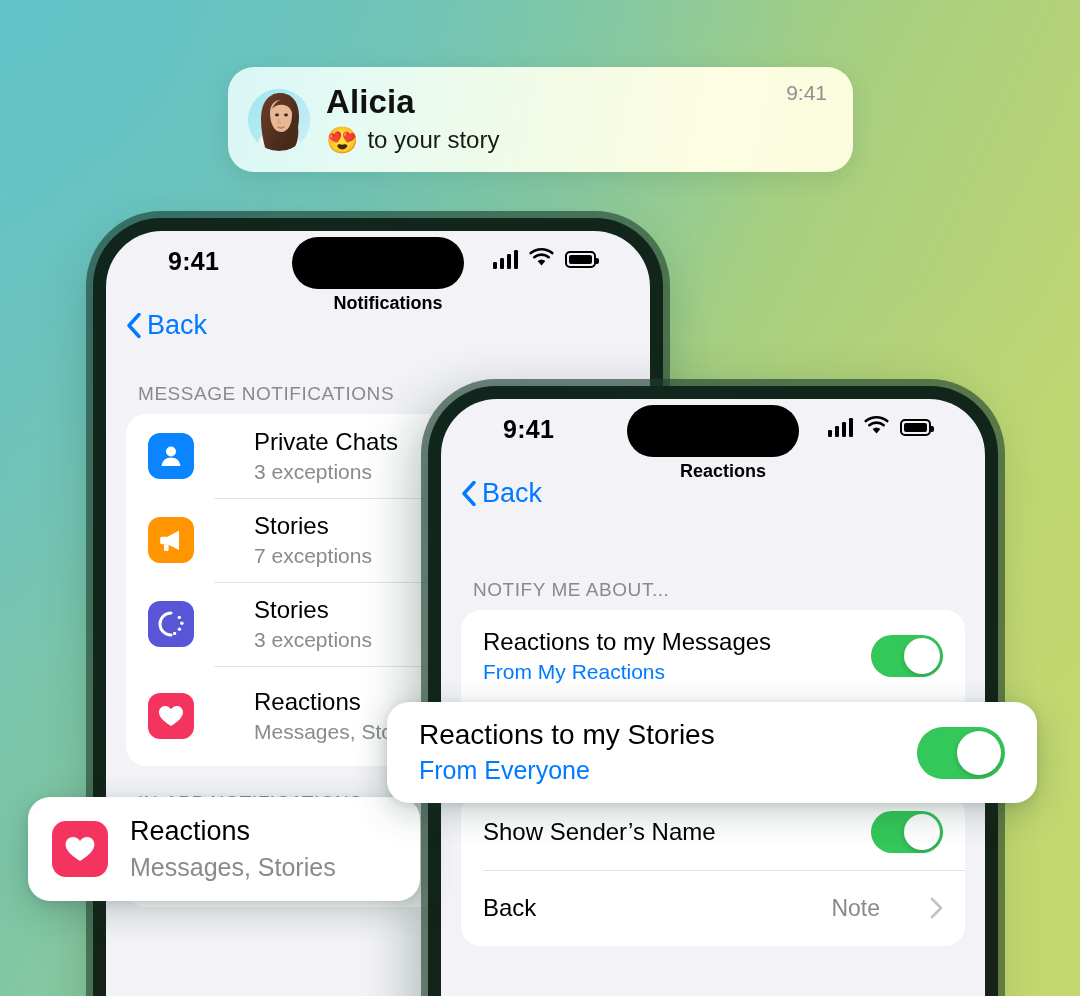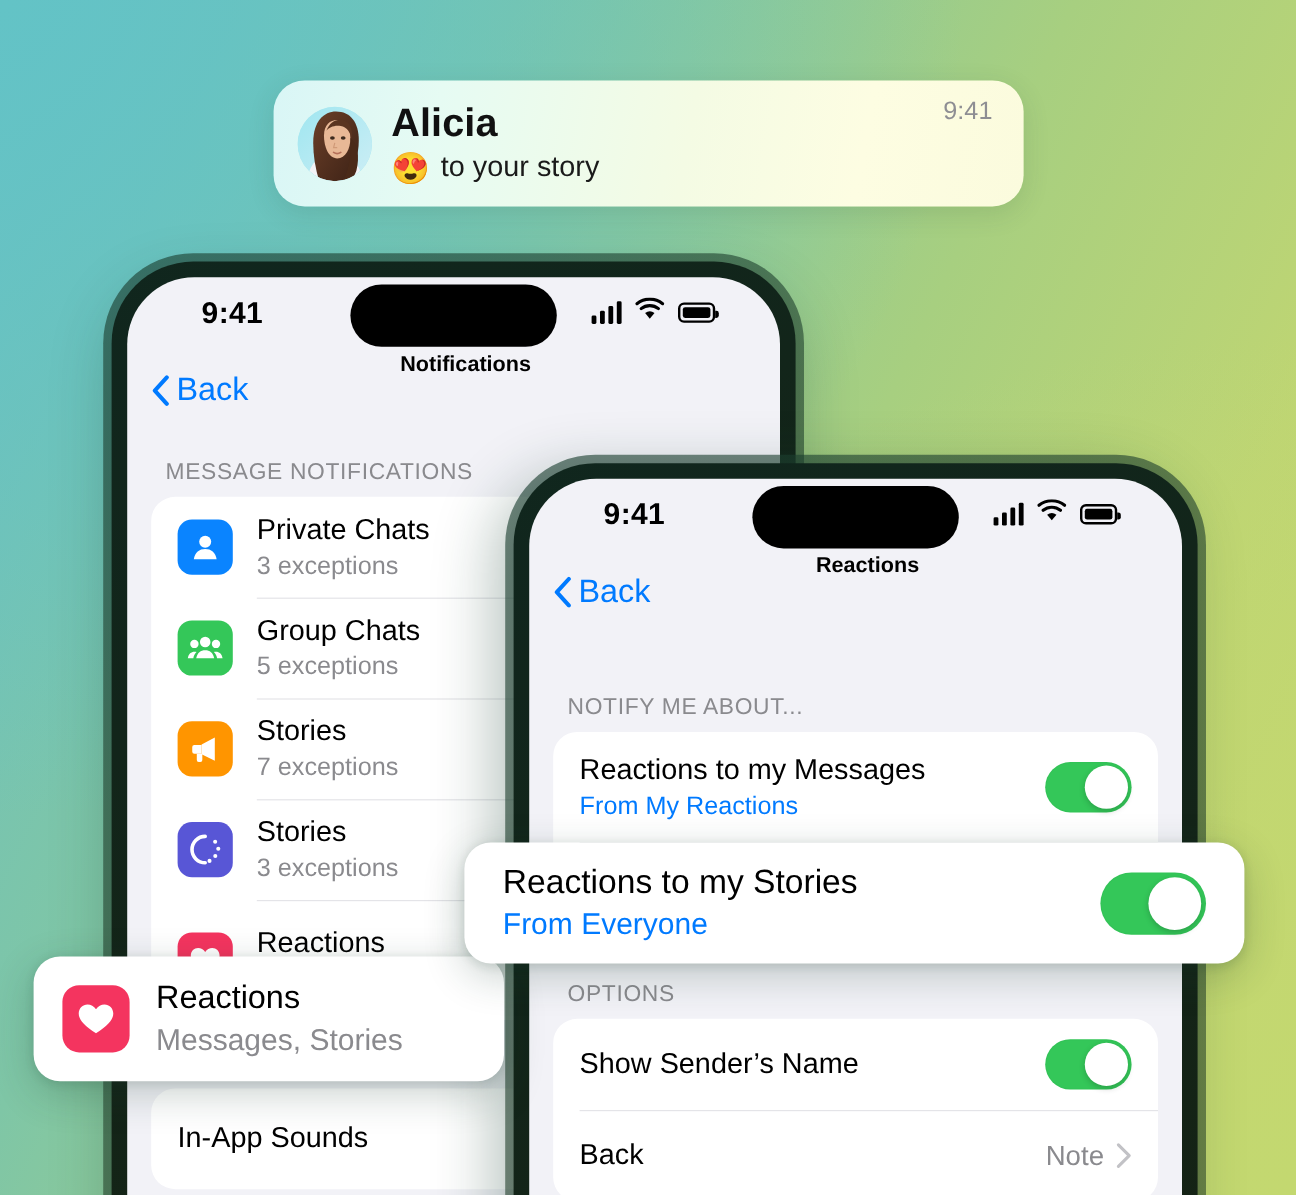--- a/index.html
+++ b/index.html
@@ -140,21 +140,21 @@
   .section-hdr {
     font-size: 19px; color: #8a8a8e; letter-spacing: .55px;
     padding: 26px 0 9px 32px; text-transform: uppercase;
   }
   .card {
     background: #fff; border-radius: 20px; margin: 0 20px;
     overflow: hidden;
   }
   .row {
     display: flex; align-items: center;
-    padding: 0 22px; min-height: 84px; position: relative;
+    padding: 0 22px; min-height: 84px; position: relative; gap: 40px;
   }
   .row + .row::before {
     content: ""; position: absolute; left: 88px; right: 0; top: 0;
     height: 1px; background: #e4e4e8;
   }
   .row.norule + .row.norule::before { left: 22px; }
   .ico {
     width: 46px; height: 46px; border-radius: 12px; flex: 0 0 46px;
     margin-right: 20px; display: flex; align-items: center; justify-content: center;
   }
@@ -299,36 +299,20 @@
                 <circle cx="15" cy="10.5" r="5" fill="#fff"></circle>
                 <path d="M5.5 25 C6.4 19.2 10.1 16.5 15 16.5 C19.9 16.5 23.6 19.2 24.5 25 Z" fill="#fff"></path>
               </svg>
           </span>
           <div class="rtxt">
             <div class="rtitle">Private Chats</div>
             <div class="rsub">3 exceptions</div>
           </div>
         </div>
 
-        <div class="row">
-          <span class="ico" style="background:#34c759">
-            <svg width="32" height="30" viewBox="0 0 32 30">
-                <circle cx="16" cy="10" r="4.4" fill="#fff"></circle>
-                <circle cx="7" cy="11.6" r="3.5" fill="#fff"></circle>
-                <circle cx="25" cy="11.6" r="3.5" fill="#fff"></circle>
-                <path d="M8.5 23.5 C9.4 19 12.2 16.8 16 16.8 C19.8 16.8 22.6 19 23.5 23.5 Z" fill="#fff"></path>
-                <path d="M1.5 23.5 C2.2 19.8 4.2 18.1 7 18.1 C7.7 18.1 8.3 18.2 8.8 18.4 C7.4 19.7 6.5 21.4 6.1 23.5 Z" fill="#fff"></path>
-                <path d="M30.5 23.5 C29.8 19.8 27.8 18.1 25 18.1 C24.3 18.1 23.7 18.2 23.2 18.4 C24.6 19.7 25.5 21.4 25.9 23.5 Z" fill="#fff"></path>
-              </svg>
-          </span>
-          <div class="rtxt">
-            <div class="rtitle">Group Chats</div>
-            <div class="rsub">5 exceptions</div>
-          </div>
-        </div>
 
         <div class="row">
           <span class="ico" style="background:#ff9500">
             <svg width="30" height="30" viewBox="0 0 30 30">
                 <path d="M23 5.5 L12 11.5 L12 19.5 L23 25 Z" fill="#fff"></path>
                 <path d="M6 11.8 L12 11.8 L12 19.2 L6 19.2 a1.8 1.8 0 0 1 -1.8 -1.8 L4.2 13.6 a1.8 1.8 0 0 1 1.8 -1.8 Z" fill="#fff"></path>
                 <path d="M8 19.2 L12.6 19.2 L12.6 24.4 a1.6 1.6 0 0 1 -1.6 1.6 L9.6 26 a1.6 1.6 0 0 1 -1.6 -1.6 Z" fill="#fff"></path>
               </svg>
           </span>
           <div class="rtxt">
@@ -434,21 +418,20 @@
           <div class="rtxt">
             <div class="rtitle">Reactions to my Stories</div>
             <div class="rsub blue">From Everyone</div>
           </div>
           <div class="toggle">
               <b></b>
             </div>
         </div>
       </div>
 
-      <div class="section-hdr" style="padding-top:24px">OPTIONS</div>
       <div class="card">
         <div class="row norule" style="min-height:76px">
           <div class="rtxt">
             <div class="rtitle">Show Sender’s Name</div>
           </div>
           <div class="toggle">
               <b></b>
             </div>
         </div>
         <div class="row norule" style="min-height:76px">

